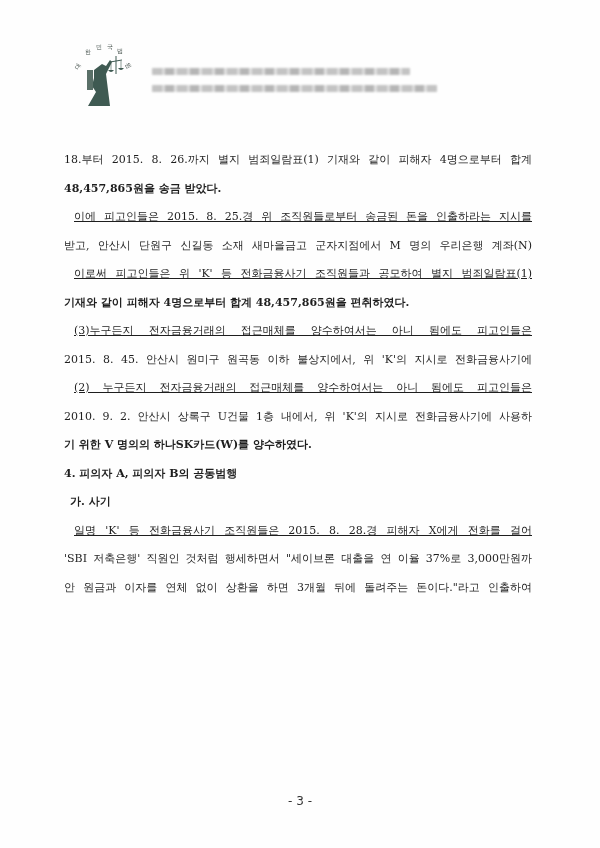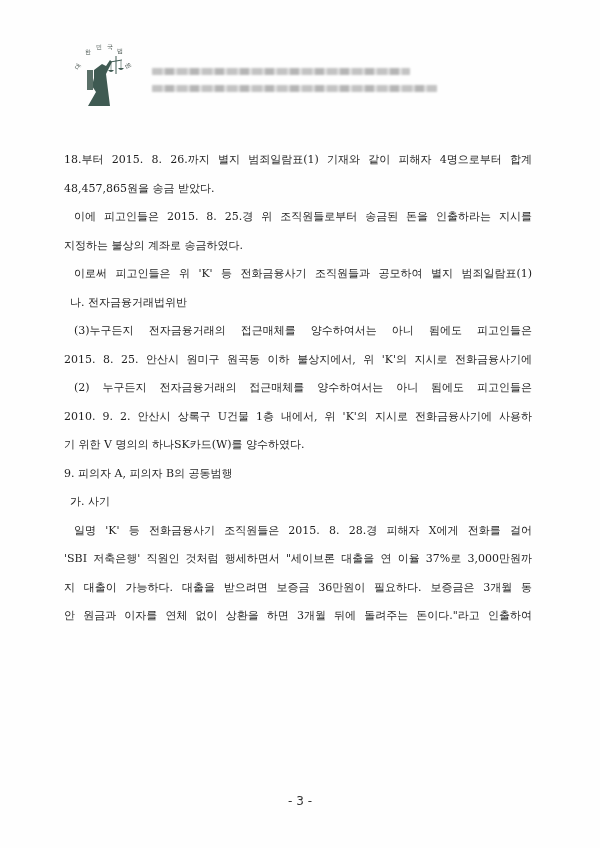--- a/index.html
+++ b/index.html
@@ -8,22 +8,22 @@
     font-family: "DejaVu Serif", "Liberation Serif", serif; color: #1e1e1e;
   }
   .page { position: absolute; left: 0; top: 0; width: 600px; height: 848px; background: #fefefe; }
   .header { position: absolute; left: 72px; top: 40px; width: 470px; height: 70px; }
   .logo { position: absolute; left: 0; top: 0; width: 66px; height: 70px; }
   .redacted { position: absolute; left: 80px; height: 7px; background: repeating-linear-gradient(90deg,#b9b9b9 0 10px,#d6d6d6 10px 13px,#a9a9a9 13px 22px,#dcdcdc 22px 25px); filter: blur(1.2px); opacity: .85; }
   .r1 { top: 28px; width: 258px; }
   .r2 { top: 45px; width: 285px; }
   .body-text { position: absolute; left: 64px; top: 146px; width: 468px; font-size: 11px; line-height: 28.5px; }
   .line { display: block; height: 28.5px; white-space: nowrap; text-align: justify; text-align-last: justify; }
-  .line.last { text-align-last: left; }
-  .indent { padding-left: 10px; }
+  .line.last { text-align-last: left; font-weight: bold; }
+  .indent { padding-left: 10px; text-decoration: underline; }
   .heading-2 { padding-left: 6px; }
   .footer { position: absolute; left: 0; top: 794px; width: 600px; text-align: center; font-family: "DejaVu Sans", sans-serif; font-size: 12px; color: #333; }
 </style>
 </head>
 <body>
 
 <div class="page">
 
   <div class="header">
     <div class="logo">
@@ -48,30 +48,29 @@
       
     </div>
     <div class="redacted r1"></div>
     <div class="redacted r2"></div>
   </div>
 
   <div class="body-text">
     <span class="line">18.부터 2015. 8. 26.까지 별지 범죄일람표(1) 기재와 같이 피해자 4명으로부터 합계</span>
     <span class="line last">48,457,865원을 송금 받았다.</span>
     <span class="line indent">이에 피고인들은 2015. 8. 25.경 위 조직원들로부터 송금된 돈을 인출하라는 지시를</span>
-    <span class="line last">지정하는 불상의 계좌로 송금하였다.</span>
+    <span class="line">받고, 안산시 단원구 신길동 소재 새마을금고 군자지점에서 M 명의 우리은행 계좌(N)</span>
     <span class="line indent">이로써 피고인들은 위 'K' 등 전화금융사기 조직원들과 공모하여 별지 범죄일람표(1)</span>
-    <span class="line last heading-2">나. 전자금융거래법위반</span>
+    <span class="line last">기재와 같이 피해자 4명으로부터 합계 48,457,865원을 편취하였다.</span>
     <span class="line indent">(3)누구든지 전자금융거래의 접근매체를 양수하여서는 아니 됨에도 피고인들은</span>
-    <span class="line">2015. 8. 25. 안산시 원미구 원곡동 이하 불상지에서, 위 'K'의 지시로 전화금융사기에</span>
+    <span class="line">2015. 8. 45. 안산시 원미구 원곡동 이하 불상지에서, 위 'K'의 지시로 전화금융사기에</span>
     <span class="line indent">(2) 누구든지 전자금융거래의 접근매체를 양수하여서는 아니 됨에도 피고인들은</span>
     <span class="line">2010. 9. 2. 안산시 상록구 U건물 1층 내에서, 위 'K'의 지시로 전화금융사기에 사용하</span>
     <span class="line last">기 위한 V 명의의 하나SK카드(W)를 양수하였다.</span>
-    <span class="line last">9. 피의자 A, 피의자 B의 공동범행</span>
+    <span class="line last">4. 피의자 A, 피의자 B의 공동범행</span>
     <span class="line last heading-2">가. 사기</span>
     <span class="line indent">일명 'K' 등 전화금융사기 조직원들은 2015. 8. 28.경 피해자 X에게 전화를 걸어</span>
     <span class="line">'SBI 저축은행' 직원인 것처럼 행세하면서 "세이브론 대출을 연 이율 37%로 3,000만원까</span>
-    <span class="line">지 대출이 가능하다. 대출을 받으려면 보증금 36만원이 필요하다. 보증금은 3개월 동</span>
     <span class="line">안 원금과 이자를 연체 없이 상환을 하면 3개월 뒤에 돌려주는 돈이다."라고 인출하여</span>
   </div>
 
   <div class="footer">- 3 -</div>
 </div>
 
 </body></html>

